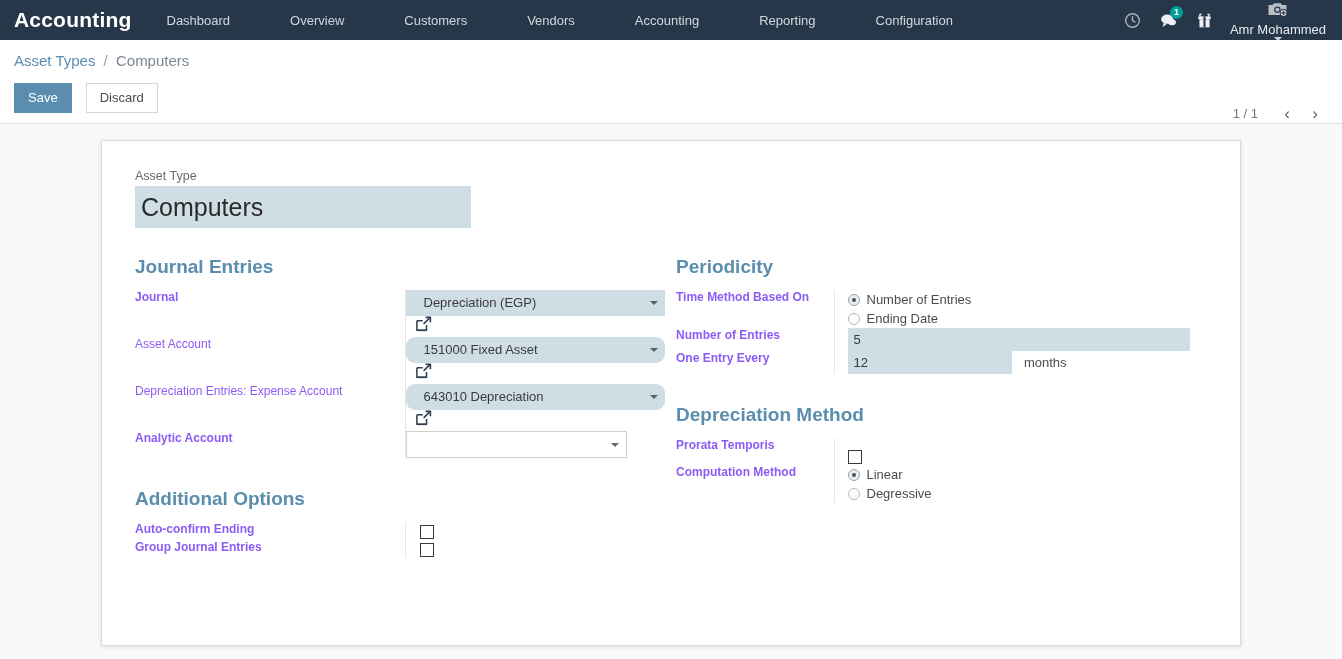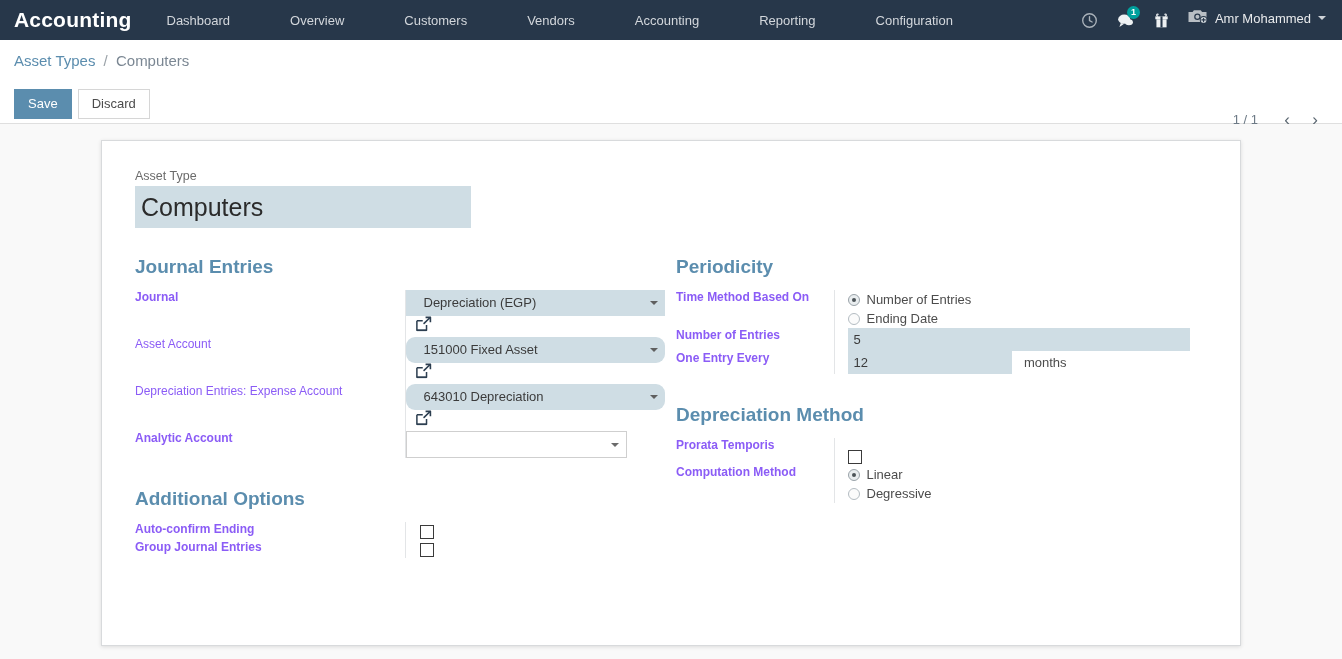--- a/index.html
+++ b/index.html
@@ -39,22 +39,22 @@
     justify-content: center; position: relative; cursor: pointer;
   }
   .badge-count {
     position: absolute; top: 6px; right: 3px;
     background: #00a09d; color: #fff;
     font-size: 9px; line-height: 13px;
     min-width: 13px; height: 13px; border-radius: 7px;
     text-align: center; padding: 0 3px; font-weight: bold;
   }
   #usermenu {
-    display: flex; align-items: center; gap: 7px;
-    padding: 0 8px 4px 6px; cursor: pointer; height: 40px;
+    display: flex; align-items: center; 
+    padding: 0 8px 4px 6px; cursor: pointer; height: 40px; flex-direction: column;
   }
   #username { font-size: 13px; color: #e8eaec; white-space: nowrap; }
   .caret-down {
     width: 0; height: 0; border-left: 4px solid transparent;
     border-right: 4px solid transparent; border-top: 4px solid #cfd3d8;
   }
 
   
   #controlpanel {
     background: #ffffff;
@@ -65,34 +65,34 @@
   }
   #breadcrumb {
     padding-top: 12px;
     font-size: 15px;
     white-space: nowrap;
   }
   .bc-link { color: #5b8dae; cursor: pointer; }
   .bc-sep { color: #9aa2a8; padding: 0 4px; }
   .bc-current { color: #7b8793; }
 
-  #buttonrow { margin-top: 20px; display: flex; gap: 0; }
+  #buttonrow { margin-top: 14px; display: flex; gap: 8px; }
   .btn {
     font-size: 13px; padding: 6px 13px; cursor: pointer;
     line-height: 16px; border: 1px solid transparent;
   }
   #btn-save {
     background: #5b8dae; color: #ffffff; border-color: #5b8dae;
     margin-right: 6px;
   }
   #btn-discard {
     background: #ffffff; color: #4c4c4c; border: 1px solid #d6d6d6;
   }
   #pager {
-    position: absolute; right: 14px; top: 92px;
+    position: absolute; right: 14px; top: 86px;
     transform: translateY(-100%);
     display: flex; align-items: center; gap: 2px;
     font-size: 13px; color: #6d7a86;
   }
   #pager-value { padding-right: 14px; white-space: nowrap; }
   .pager-arrow {
     width: 26px; height: 26px; display: flex; align-items: center;
     justify-content: center; cursor: pointer;
     font-size: 17px; color: #5a6670; line-height: 1;
   }

